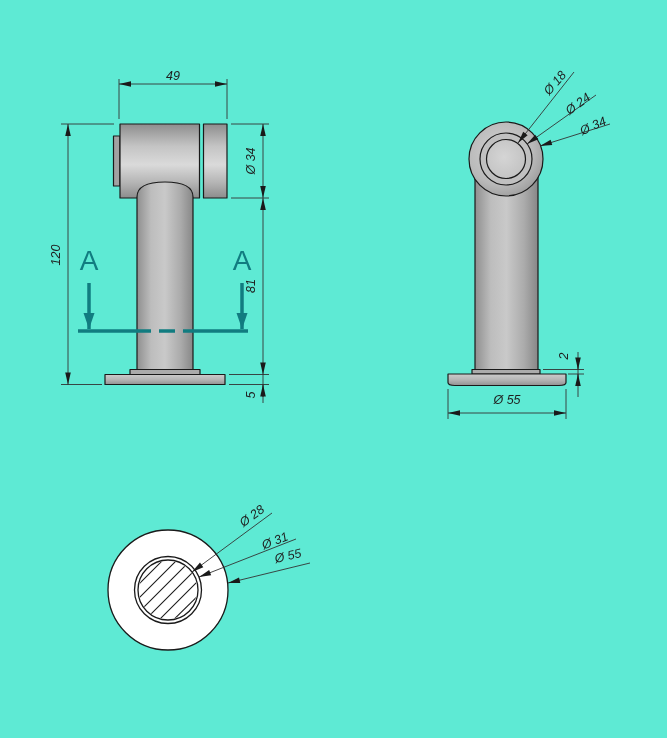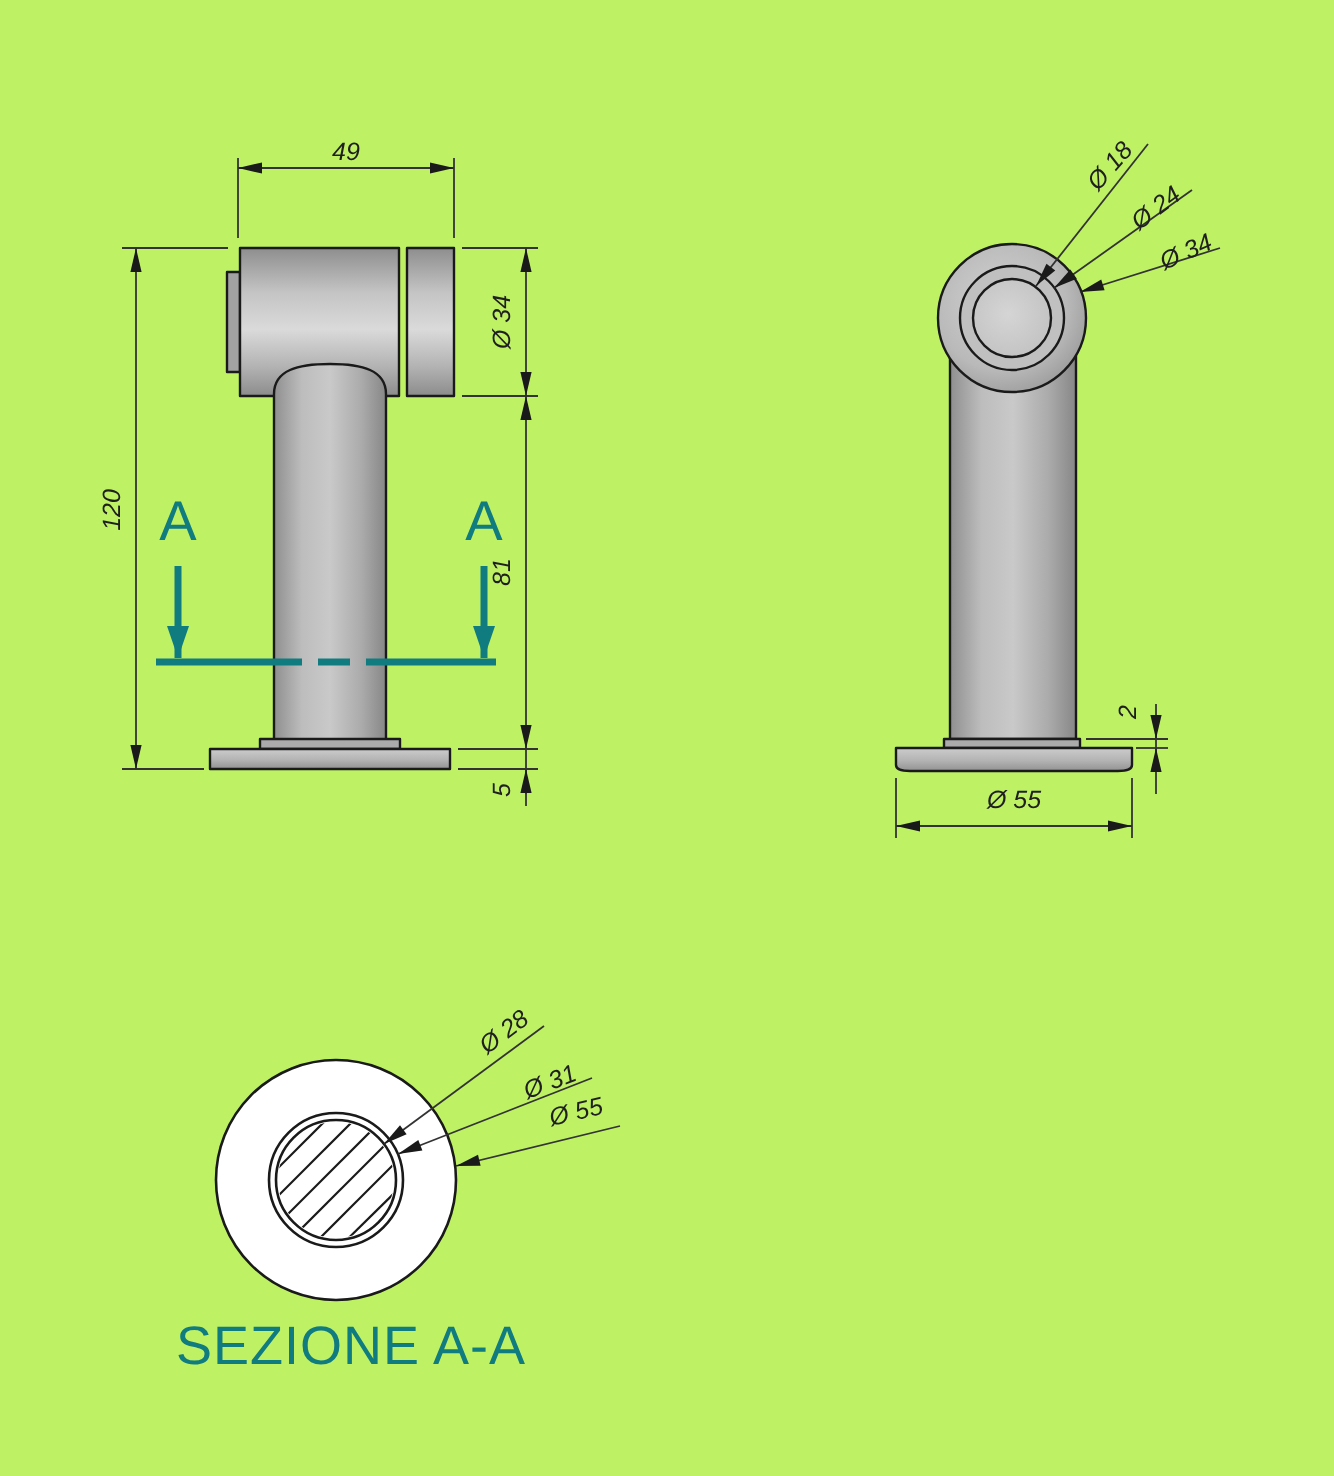--- a/index.html
+++ b/index.html
@@ -1,16 +1,16 @@
 <!DOCTYPE html>
 <html><head>
 <meta charset="utf-8">
 <style>
   html,body{margin:0;padding:0;background:#ffffff;}
-  #canvas{position:relative;width:667px;height:738px;background:#bef264;overflow:hidden;
+  #canvas{position:relative;width:667px;height:738px;background:#5eead4;overflow:hidden;
           font-family:"Liberation Sans",sans-serif;}
   #drawing-svg{position:absolute;left:0;top:0;}
   .dim{position:absolute;font:italic 12.5px "Liberation Sans",sans-serif;color:#1f1f1f;
        white-space:nowrap;transform:translate(-50%,-50%);}
   .rm90{transform:translate(-50%,-50%) rotate(-90deg);}
   .rm49{transform:translate(-50%,-50%) rotate(-49deg);}
   .rm37{transform:translate(-50%,-50%) rotate(-37deg);}
   .rm24{transform:translate(-50%,-50%) rotate(-24deg);}
   .rm21{transform:translate(-50%,-50%) rotate(-21deg);}
   .rm13{transform:translate(-50%,-50%) rotate(-13deg);}
@@ -160,14 +160,13 @@
   <span class="dim rm49" style="left:555px;top:83px">Ø 18</span>
   <span class="dim rm37" style="left:578px;top:104px">Ø 24</span>
   <span class="dim rm24" style="left:593px;top:126px">Ø 34</span>
   <span class="dim rm90" style="left:564px;top:356px">2</span>
   <span class="dim" style="left:507px;top:400px">Ø 55</span>
 
   <span class="dim rm37" style="left:252px;top:516px">Ø 28</span>
   <span class="dim rm21" style="left:275px;top:541px">Ø 31</span>
   <span class="dim rm13" style="left:288px;top:556px">Ø 55</span>
 
-  <span class="sec-title">SEZIONE A-A</span>
 </div>
 
 </body></html>

